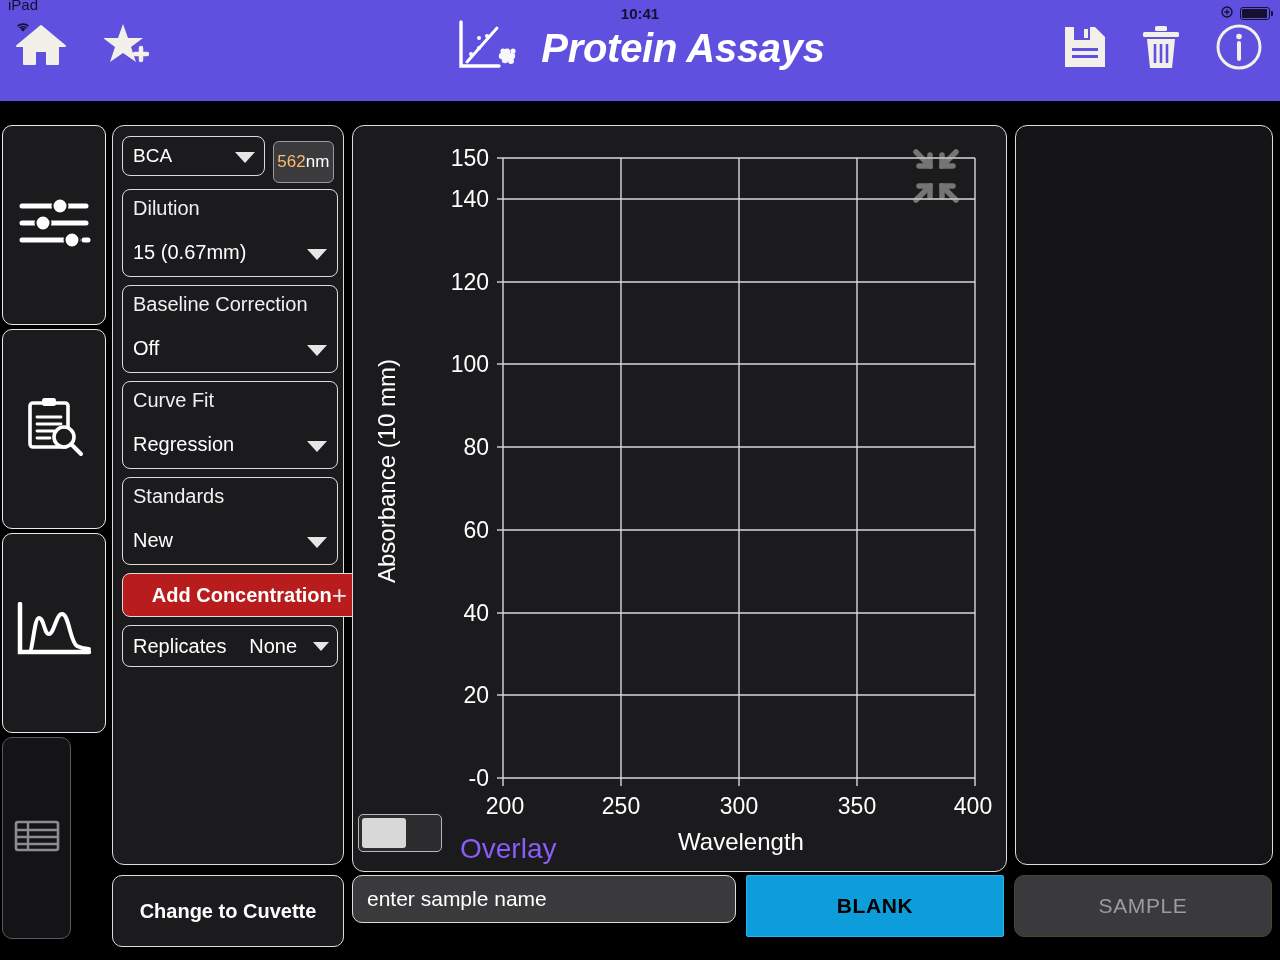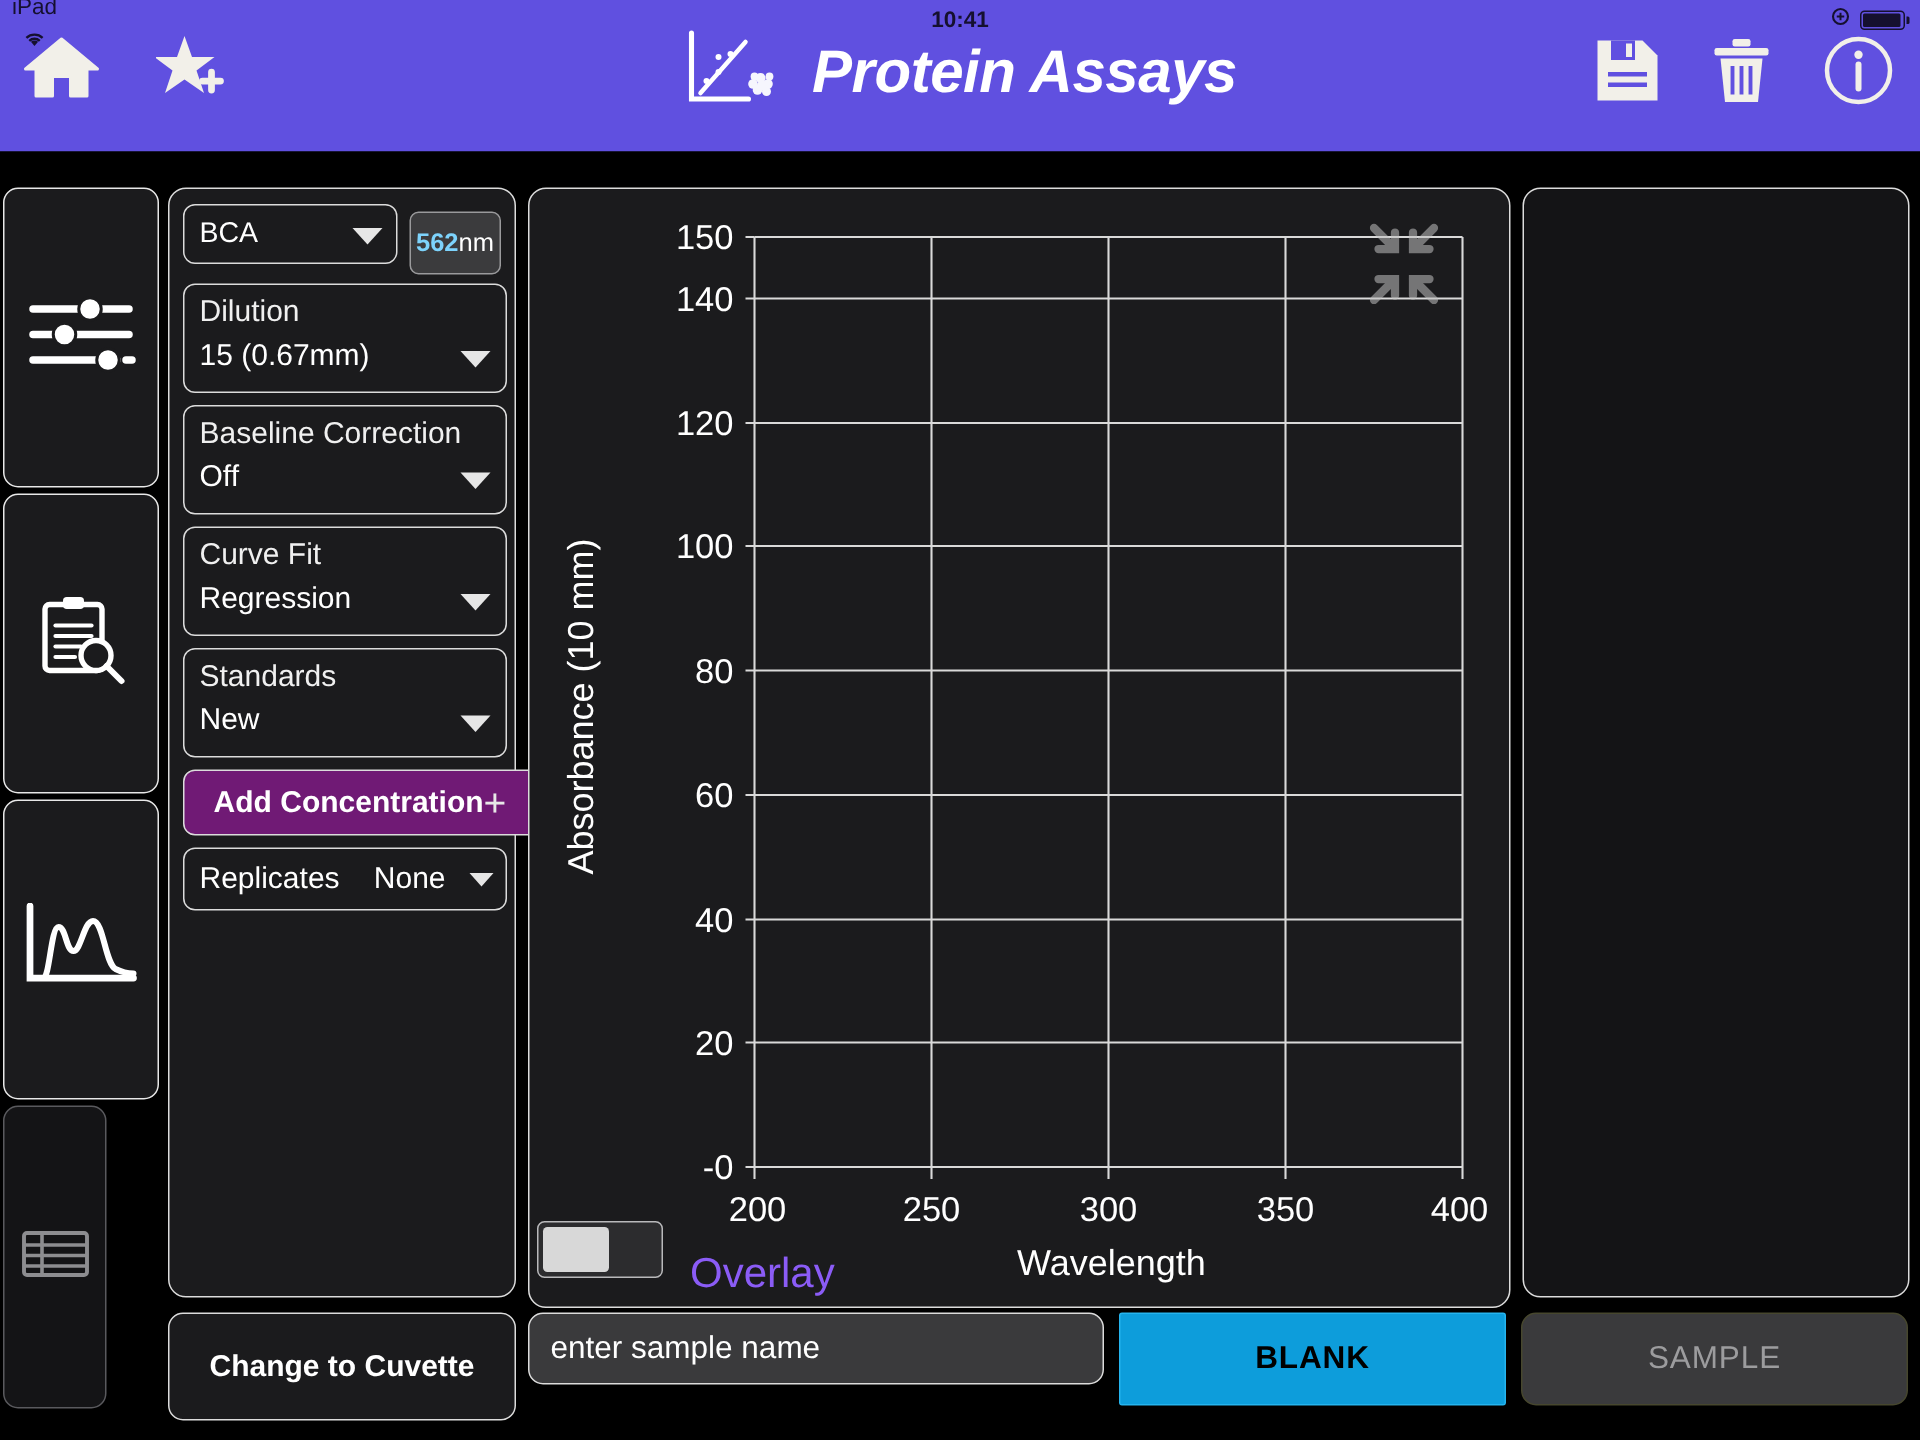--- a/index.html
+++ b/index.html
@@ -85,25 +85,25 @@
     display: flex; align-items: center; padding: 0 8px 0 10px;
     position: relative; cursor: pointer;
   }
   .nm-field {
     width: 62px; height: 42px; margin-top: 5px;
     background: #3b3b3d;
     border: 1.5px solid #9a9a9c; border-radius: 6px;
     display: flex; align-items: center; justify-content: center;
     font-size: 17px; cursor: pointer; overflow: hidden;
   }
-  .nm-num { color: #7dd3fc; font-weight: bold; }
+  .nm-num { color: #fdba74; }
   .nm-unit { color: #fff; }
 
   .field-group {
-    width: 216px; height: 73px;
+    width: 216px; height: 88px;
     background: #1b1b1d;
     border: 1.5px solid #dcdcdc; border-radius: 8px;
     margin-bottom: 8px;
     padding: 7px 10px 0 10px;
     position: relative; cursor: pointer;
   }
   .field-label { color: #f0f0f0; font-size: 20px; }
   .field-value { color: #fff; font-size: 20px; position: absolute; left: 10px; bottom: 12px; }
   .caret {
     width: 0; height: 0;
@@ -113,24 +113,24 @@
   .caret-sm {
     width: 0; height: 0;
     border-left: 8px solid transparent; border-right: 8px solid transparent;
     border-top: 9px solid #e6e6e6;
   }
   .field-caret { position: absolute; right: 10px; bottom: 16px; }
   .assay-caret { position: absolute; right: 9px; top: 15px; }
 
   .add-conc {
     width: 238px; height: 44px;
-    background: #701a75;
+    background: #b91c1c;
     border: 1.5px solid #dcdcdc; border-radius: 8px;
     margin-bottom: 8px;
-    display: flex; align-items: center; justify-content: center;
+    display: flex; align-items: center; justify-content: flex-end;
     padding: 0 12px 0 10px;
     color: #fff; font-size: 20px; font-weight: 700;
     cursor: pointer;
   }
   .plus-sign { font-size: 26px; font-weight: 400; color: #e8e8e8; }
 
   .replicates {
     width: 216px; height: 42px;
     background: #1b1b1d;
     border: 1.5px solid #dcdcdc; border-radius: 8px;

